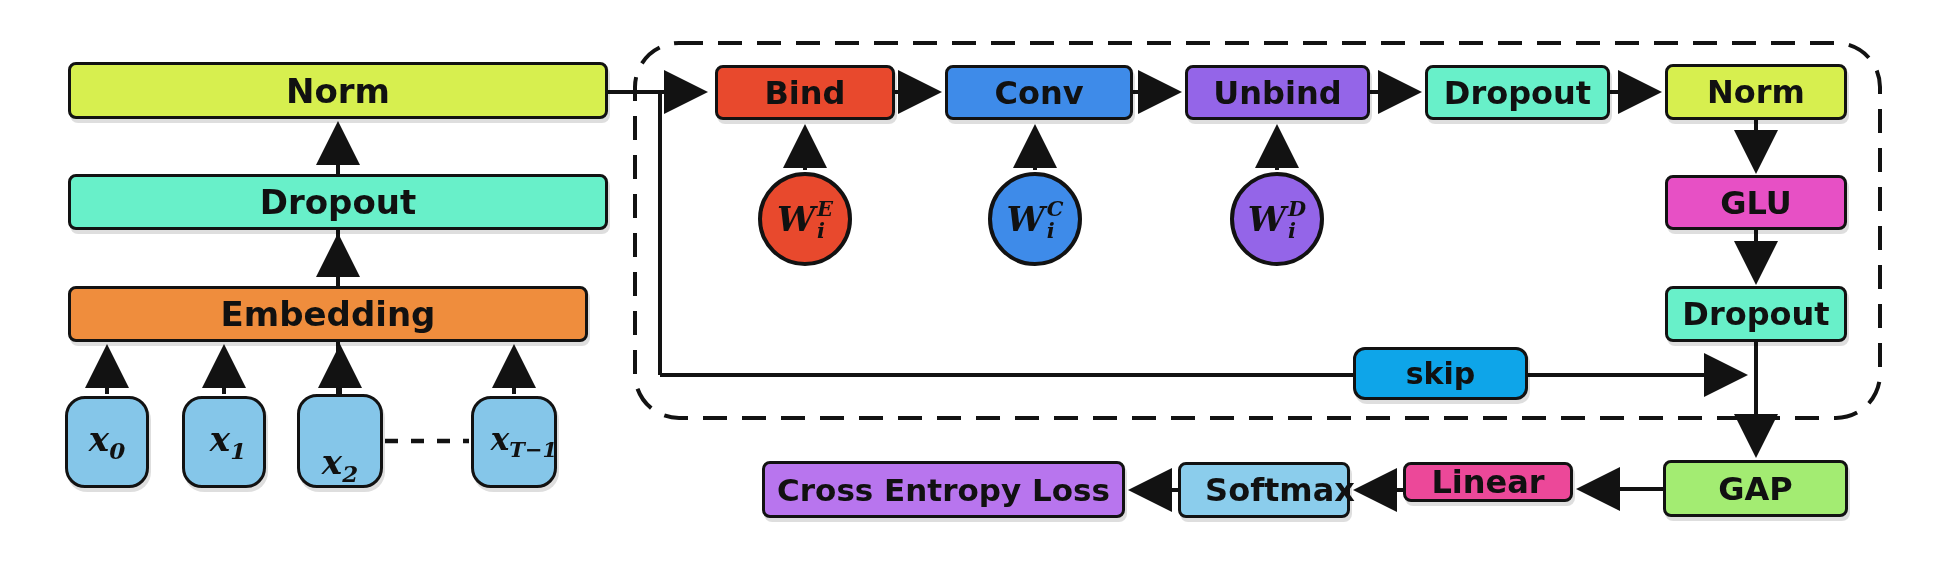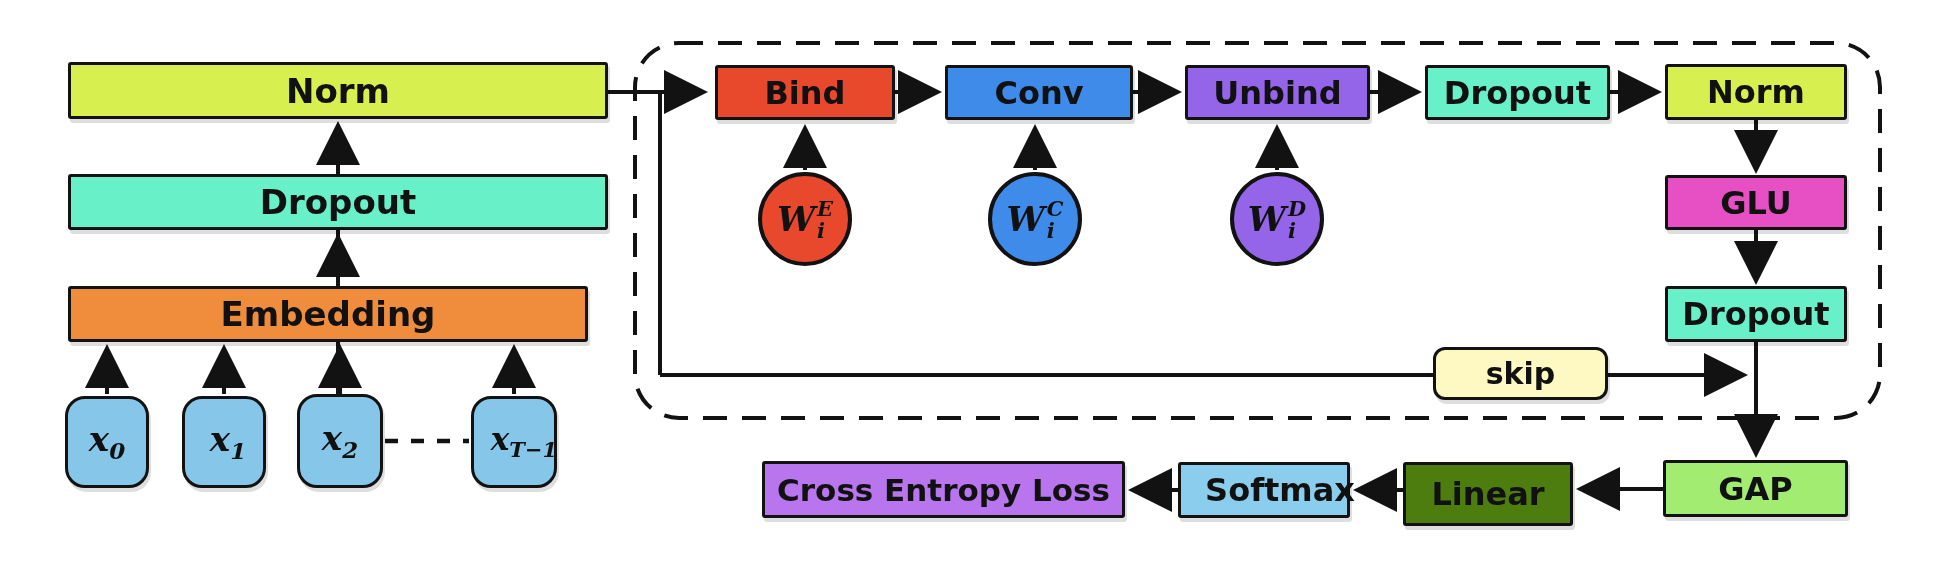--- a/index.html
+++ b/index.html
@@ -1,20 +1,20 @@
 <!DOCTYPE html>
 <html><head>
 <meta charset="utf-8">
 <style>
   html,body{margin:0;padding:0;background:#fff;}
   .canvas{position:relative;width:1946px;height:570px;background:#ffffff;overflow:hidden;
           font-family:"DejaVu Sans",sans-serif;color:#111;}
   svg.wires{position:absolute;left:0;top:0;z-index:1;}
   .box{position:absolute;z-index:2;display:flex;align-items:center;justify-content:center;
-       border:3.5px solid #121212;border-radius:3px;box-sizing:border-box;
+       border:3.5px solid #121212;border-radius:8px;box-sizing:border-box;
        font-weight:700;font-size:32px;color:#111;
        box-shadow:2px 4px 0 rgba(0,0,0,0.13);}
   .big{font-size:34px;}
   .inputbox{border-radius:20px;}
   .circle{position:absolute;z-index:2;width:94px;height:94px;border:4px solid #121212;
           border-radius:50%;display:flex;align-items:center;justify-content:center;
           box-sizing:border-box;}
   .math{font-family:"DejaVu Serif",serif;font-style:italic;font-size:34px;line-height:1;}
   .math sub{font-size:23px;font-style:italic;line-height:1;}
   .wlabel{display:inline-flex;align-items:center;font-weight:700;}
@@ -75,21 +75,21 @@
   <div class="box big" style="left: 68px; top: 286px; width: 520px; height: 56px; background: rgb(239, 141, 61);">
     <span>Embedding</span>
   </div>
 
   <div class="box inputbox" style="left: 65px; top: 396px; width: 84px; height: 92px; background: rgb(133, 198, 233);">
     <span class="math"><span>x</span><sub>0</sub></span>
   </div>
   <div class="box inputbox" style="left: 182px; top: 396px; width: 84px; height: 92px; background: rgb(133, 198, 233); padding-left: 8px;">
     <span class="math"><span>x</span><sub>1</sub></span>
   </div>
-  <div class="box inputbox" style="left: 297px; top: 394px; width: 86px; height: 94px; background: rgb(133, 198, 233);">
+  <div class="box inputbox" style="left: 297px; top: 394px; width: 86px; height: 94px; background: rgb(133, 198, 233); align-items: flex-end;">
     <span class="math"><span>x</span><sub>2</sub></span>
   </div>
   <div class="box inputbox" style="left: 471px; top: 396px; width: 86px; height: 92px; font-size: 30px; background: rgb(133, 198, 233); padding-left: 20px;">
     <span class="math" style="font-size:31px;"><span>x</span><sub style="font-size:21px;">T−1</sub></span>
   </div>
 
   <div class="box" style="left: 715px; top: 65px; width: 180px; height: 55px; background: rgb(232, 73, 45);">
     <span>Bind</span>
   </div>
   <div class="box" style="left: 945px; top: 65px; width: 188px; height: 55px; background: rgb(62, 139, 233);">
@@ -132,28 +132,28 @@
         </span>
       </span>
   </div>
 
   <div class="box" style="left: 1665px; top: 175px; width: 182px; height: 55px; background: rgb(231, 80, 197);">
     <span>GLU</span>
   </div>
   <div class="box" style="left: 1665px; top: 286px; width: 182px; height: 56px; background: rgb(104, 240, 201);">
     <span>Dropout</span>
   </div>
-  <div class="box" style="left: 1433px; top: 347px; width: 175px; height: 53px; border-radius: 12px; font-size: 30px; background: #fef9c3;">
+  <div class="box" style="left: 1353px; top: 347px; width: 175px; height: 53px; border-radius: 12px; font-size: 30px; background: #0ea5e9;">
     <span>skip</span>
   </div>
 
   <div class="box" style="left: 1663px; top: 460px; width: 185px; height: 57px; background: rgb(163, 236, 114);">
     <span>GAP</span>
   </div>
-  <div class="box" style="left: 1403px; top: 462px; width: 170px; height: 64px; background: #4d7c0f;">
+  <div class="box" style="left: 1403px; top: 462px; width: 170px; height: 40px; background: #ec4899;">
     <span>Linear</span>
   </div>
   <div class="box" style="left: 1178px; top: 462px; width: 172px; height: 56px; background: rgb(139, 205, 236); padding-left: 32px;">
     <span>Softmax</span>
   </div>
   <div class="box" style="left: 762px; top: 461px; width: 363px; height: 57px; font-size: 31px; background: rgb(184, 117, 238);">
     <span>Cross Entropy Loss</span>
   </div>
 
 </div>

